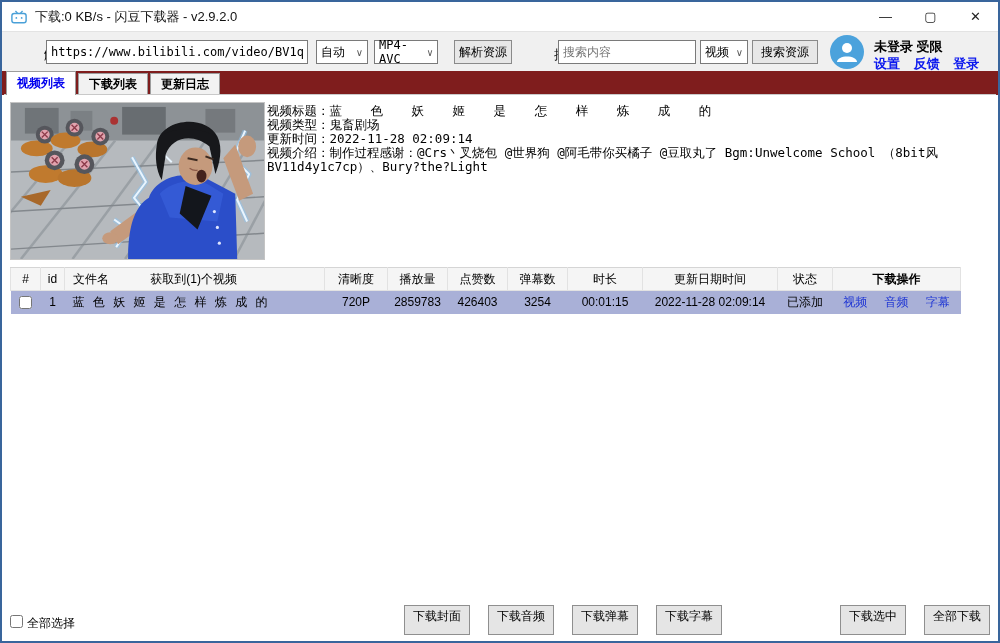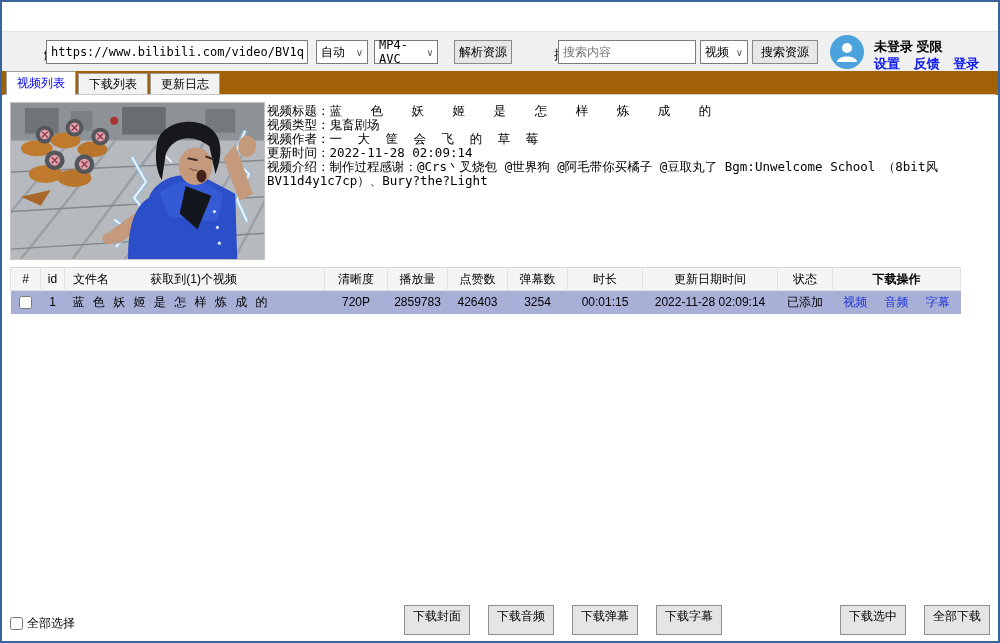--- a/index.html
+++ b/index.html
@@ -29,22 +29,22 @@
   .combo .chev { margin-left:auto; color:#5a5a5a; font-size:10px; padding-left:6px; }
   .tb-btn { position:absolute; top:8px; height:24px; background:#e7e7e7; border:1px solid #8a8a8a;
             font-size:12px; text-align:center; line-height:22px; cursor:default; }
   .avatar { position:absolute; left:828px; top:3px; width:34px; height:34px; border-radius:50%;
             background:#4ba2dc; }
   .login-status { position:absolute; left:872px; top:6px; font-weight:bold; font-size:13px; }
   .login-links { position:absolute; left:872px; top:23px; font-weight:bold; font-size:13px; color:#0b18ee; }
   .login-links span { margin-right:10px; cursor:pointer; }
 
   
-  .tabstrip { position:absolute; left:0; top:69px; right:0; height:24px; background:#a16207;
-              display:flex; align-items:flex-end; padding-left:4px; }
+  .tabstrip { position:absolute; left:0; top:69px; right:0; height:24px; background:#7f1d1d;
+              display:flex; align-items:flex-end; padding-left:4px;font-weight:bold; }
   .tab { height:22px; padding:0 10px; line-height:21px; font-size:12px; border:1px solid #9c9c9c;
          border-bottom:none; background:#f2f2f2; margin-right:2px; cursor:default; }
   .tab.active { background:#fff; color:#0000ee; height:24px; line-height:23px; position:relative; z-index:2; }
 
   
   .page { position:absolute; left:2px; right:2px; top:92px; bottom:0; background:#fff;
           border-top:1px solid #c9c9c9; }
 
   .thumb { position:absolute; left:6px; top:7px; width:255px; height:158px; border:1px solid #c4c4c4; }
 
@@ -62,30 +62,45 @@
   .grid thead th.b { font-weight:bold; }
   .grid td { border:none; }
   .grid tr.sel td { background:#a9b0d7; }
   .cell-file { text-align:left !important; padding-left:8px !important; word-spacing:5px; }
   .head-file { text-align:left !important; padding-left:8px !important; }
   .head-file .fetched { margin-left:38px; }
   .act-link { color:#1f36d4; margin:0 7px; cursor:pointer; }
   .cb { width:13px; height:13px; vertical-align:middle; margin:0; }
 
   
-  .select-all { position:absolute; left:6px; bottom:9px; display:flex; align-items:center; font-size:12px; }
+  .select-all { position:absolute; left:6px; bottom:9px; display:flex; font-size:12px; }
   .select-all .cb { margin-right:4px; }
   .ft-btn { position:absolute; bottom:6px; width:66px; height:30px; background:#e5e5e5;
             border:1px solid #8f8f8f; font-size:12px; text-align:center; line-height:21px; cursor:default; }
 </style>
 </head>
 <body>
 
 <div class="window">
 
+  <div class="titlebar">
+    <svg class="app-icon" viewBox="0 0 18 15">
+      <rect x="1" y="3.5" width="16" height="10.5" rx="2.5" fill="none" stroke="#49a0d8" stroke-width="1.6"></rect>
+      <line x1="5" y1="0.8" x2="7.5" y2="3.4" stroke="#49a0d8" stroke-width="1.5"></line>
+      <line x1="13" y1="0.8" x2="10.5" y2="3.4" stroke="#49a0d8" stroke-width="1.5"></line>
+      <circle cx="6" cy="8.6" r="1" fill="#49a0d8"></circle>
+        <circle cx="12" cy="8.6" r="1" fill="#49a0d8"></circle>
+    </svg>
+    <span class="title-text">下载:0 KB/s - 闪豆下载器 - v2.9.2.0</span>
+    <div class="win-controls">
+      <div class="win-btn">—</div>
+      <div class="win-btn">▢</div>
+      <div class="win-btn">✕</div>
+    </div>
+  </div>
 
   <div class="toolbar">
     <span class="lbl" style="left:8px">解 析:</span>
     <input class="tb-input" style="left: 44px; width: 262px;" value="https://www.bilibili.com/video/BV1qe4y1g77n">
     <div class="combo" style="left:314px; width:52px">
       <span>自动</span>
       <span class="chev">∨</span>
     </div>
     <div class="combo" style="left:372px; width:64px; font-family:'DejaVu Sans Mono',monospace">
       <span>MP4-AVC</span>
@@ -207,21 +222,20 @@
         <path d="M150,34 C162,14 200,16 208,36 C200,26 166,22 150,34 Z" fill="#17181b"></path>
         <ellipse cx="192" cy="74" rx="5" ry="6.5" fill="#45231d"></ellipse>
         <path d="M178,56 L188,58 M196,54 L204,57" stroke="#3c2a20" stroke-width="2" fill="none"></path>
         <path d="M180,66 q4,3 8,2" stroke="#8c5a48" stroke-width="1.2" fill="none"></path>
       </g>
     </svg>
 
     <div class="info">
       <div class="row"><span>视频标题：</span><span class="wide">蓝 色 妖 姬 是 怎 样 炼 成 的</span></div>
       <div class="row"><span>视频类型：</span><span>鬼畜剧场</span></div>
-      <div class="row"><span>视频作者：</span><span class="mid">一 大 筐 会 飞 的 草 莓</span></div>
       <div class="row"><span>更新时间：</span><span>2022-11-28 02:09:14</span></div>
       <div class="row"><span>视频介绍：</span><span>制作过程感谢：@Crs丶叉烧包  @世界狗  @阿毛带你买橘子  @豆取丸了  Bgm:Unwelcome School （8bit风</span></div>
       <div class="row"><span>BV11d4y1c7cp）、Bury?the?Light</span></div>
     </div>
 
     <table class="grid">
       <colgroup>
         <col style="width:30px">
           <col style="width:24px">
           <col style="width:260px">

